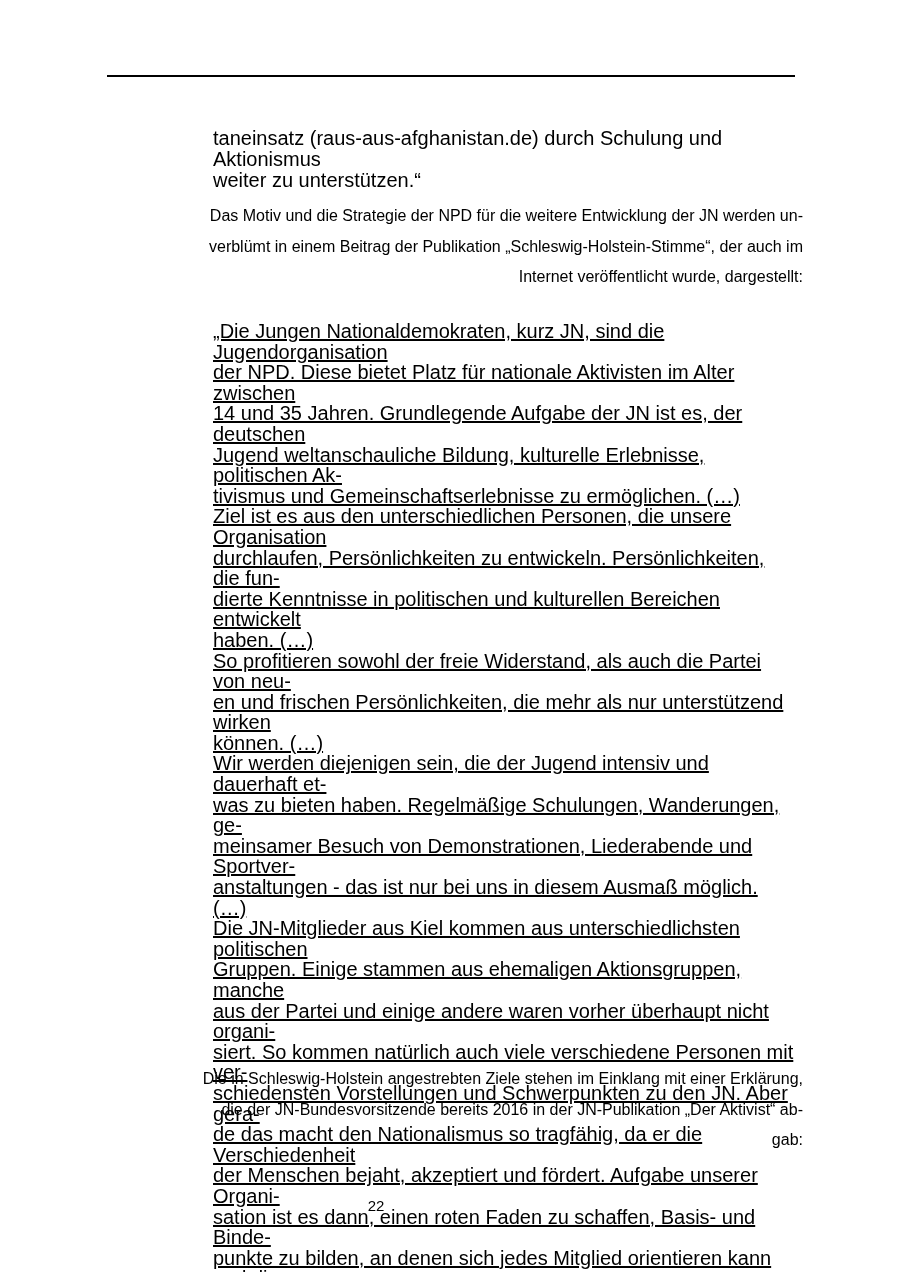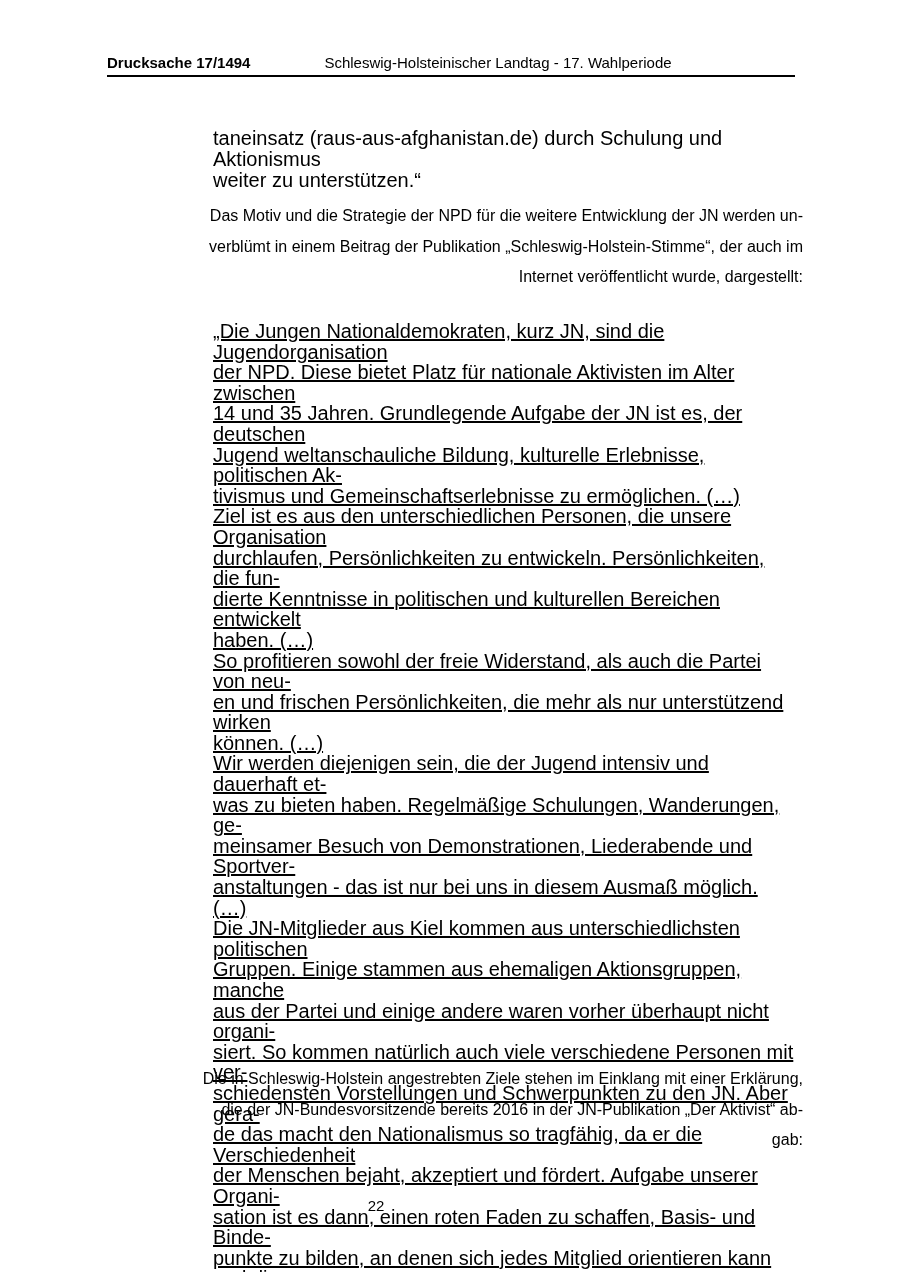--- a/index.html
+++ b/index.html
@@ -76,24 +76,20 @@
   }
   .page-number {
     font-size: 15px;
   }
 </style>
 </head>
 <body>
 
 <div class="page">
 
-  <header class="doc-header">
-    <span class="doc-number">Drucksache 17/1494</span>
-    <span class="doc-title">Schleswig-Holsteinischer Landtag - 17. Wahlperiode</span>
-  </header>
 
   <div class="header-rule"></div>
 
   <main>
     <div class="quote-block quote-intro">taneinsatz (raus-aus-afghanistan.de) durch Schulung und Aktionismus
 weiter zu unterstützen.“</div>
 
     <p class="paragraph para-1">Das Motiv und die Strategie der NPD für die weitere Entwicklung der JN werden un-
 verblümt in einem Beitrag der Publikation „Schleswig-Holstein-Stimme“, der auch im
 Internet veröffentlicht wurde, dargestellt:</p>

